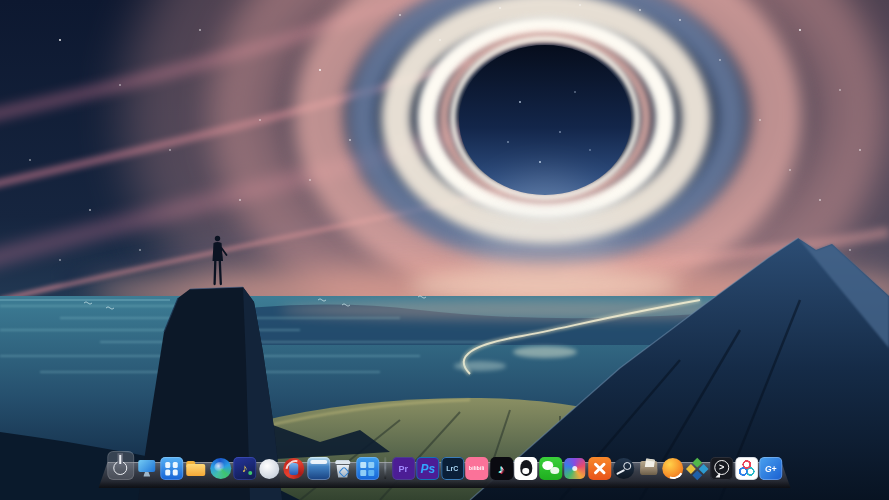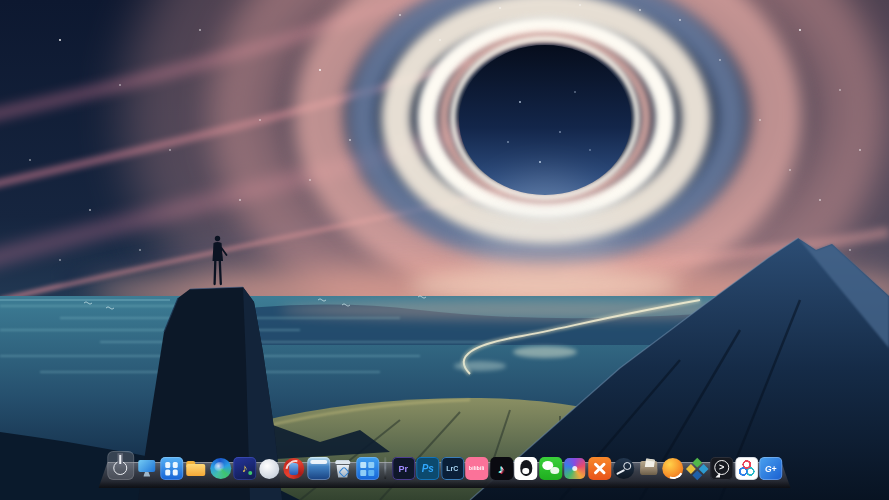--- a/index.html
+++ b/index.html
@@ -58,22 +58,22 @@
   
   .ic-bin::before{content:"";position:absolute;left:4px;top:3.5px;width:15px;height:3px;border-radius:1px;background:#dde6ee;box-shadow:0 -2px 0 -1px #c8d4de;}
   .ic-bin::after{content:"";position:absolute;left:5px;top:7.5px;width:13px;height:13px;background:linear-gradient(180deg,#e9eff5,#9cadbd);clip-path:polygon(0 0,100% 0,85% 100%,15% 100%);}
   .bin-arrows{position:absolute;left:8.5px;top:11px;width:5.5px;height:5.5px;border:1.6px solid #2e7fd0;border-radius:2px;transform:rotate(45deg);z-index:2;}
   
   .ic-tiles{background:linear-gradient(180deg,#41a1f1,#1565d6);box-shadow:inset 0 0 0 1px rgba(255,255,255,.2);}
   .ic-tiles::before{content:"";position:absolute;left:4.5px;top:4.5px;width:6px;height:6px;border-radius:1px;background:#bbe3fb;
         box-shadow:8px 0 0 #8fcef7,0 8px 0 #8fcef7,8px 8px 0 #5eb4f2;}
   
   .ic-adobe{display:flex;align-items:center;justify-content:center;font-weight:bold;}
-  .ic-pr{background:#0f172a;box-shadow:inset 0 0 0 1px #4b3e8f;color:#a18bff;font-size:9px;margin-top:25px;}
-  .ic-ps{background:#0c4a6e;box-shadow:inset 0 0 0 1px #1473b8;color:#31a8ff;font-size:10px;font-style:italic;}
+  .ic-pr{background:#4c1d95;box-shadow:inset 0 0 0 1px #4b3e8f;color:#a18bff;font-size:9px;margin-top:25px;}
+  .ic-ps{background:#4c1d95;box-shadow:inset 0 0 0 1px #1473b8;color:#31a8ff;font-size:12px;font-style:italic;}
   .ic-lrc{background:#0a1f38;box-shadow:inset 0 0 0 1px #3a7cb8;color:#a7d4f2;font-size:7px;}
   
   .ic-bili{background:#fb7299;display:flex;align-items:center;justify-content:center;color:#fff;font-size:4.8px;font-weight:bold;letter-spacing:.2px;}
   
   .ic-douyin{background:#0a0a10;display:flex;align-items:center;justify-content:center;}
   .ic-douyin .glyph{color:#fff;font-size:12px;font-weight:bold;text-shadow:-1px 0 0 #25f4ee,1px 1px 0 #fe2c55;}
   
   .ic-qq{background:#fff;}
   .ic-qq::before{content:"";position:absolute;left:5.5px;top:2.5px;width:12px;height:16px;border-radius:50% 50% 46% 46%;background:#14161c;}
   .ic-qq::after{content:"";position:absolute;left:8.2px;top:10.5px;width:6.8px;height:6.5px;border-radius:50%;background:#fff;}

